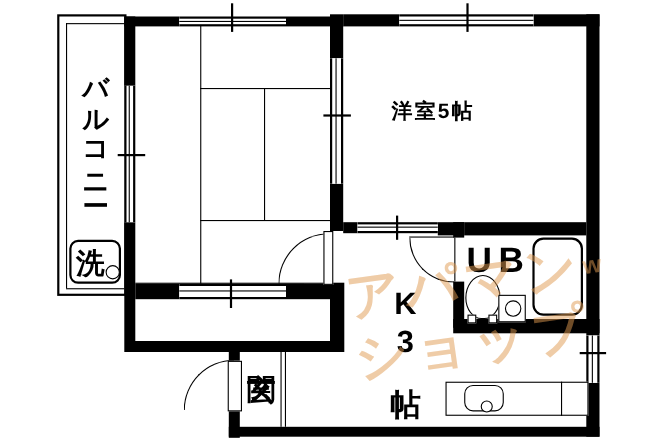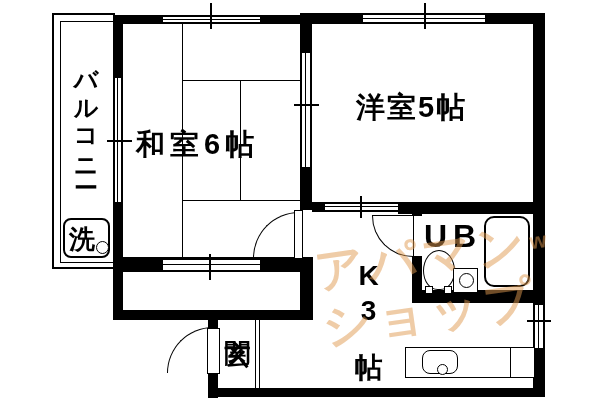--- a/index.html
+++ b/index.html
@@ -121,22 +121,21 @@
   <div class="box" style="left:444px;top:286px;width:8px;height:8px"></div>
   <div class="box" style="left:453px;top:268px;width:25px;height:25px"></div>
   <div class="circ" style="left:459px;top:273px;width:13px;height:13px"></div>
   <div class="box" id="bathtub"></div>
 
   <div class="box" style="left:405px;top:347px;width:130px;height:31px"></div>
   <div class="thin" style="left:510px;top:347px;width:1px;height:31px"></div>
   <div class="box" style="left:422px;top:350px;width:36px;height:24px;border-radius:8px"></div>
   <div class="circ" style="left:437px;top:364px;width:9px;height:9px"></div>
 
-  <div class="label" style="left:136px;top:125px;font-size:29px;letter-spacing:5px">和室6帖</div>
-  <div class="label" style="left:356px;top:88px;font-size:29px;letter-spacing:2px">洋室5帖</div>
+  <div class="label" style="left:356px;top:88px;font-size:19px;letter-spacing:2px">洋室5帖</div>
   <div class="label vupright" style="left:349px;top:260px;font-size:28px;letter-spacing:4px">K3帖</div>
   <div class="label" style="left:424px;top:218px;font-size:32px;letter-spacing:6px">UB</div>
   <div class="label vtext" style="left:221px;top:319px;font-size:26px;letter-spacing:2px">玄関</div>
 
   <div id="watermark">
     <span>アパマン</span><span class="wm-mark">w</span><br>
     <span>ショップ</span>
   </div>
 
 </div>

